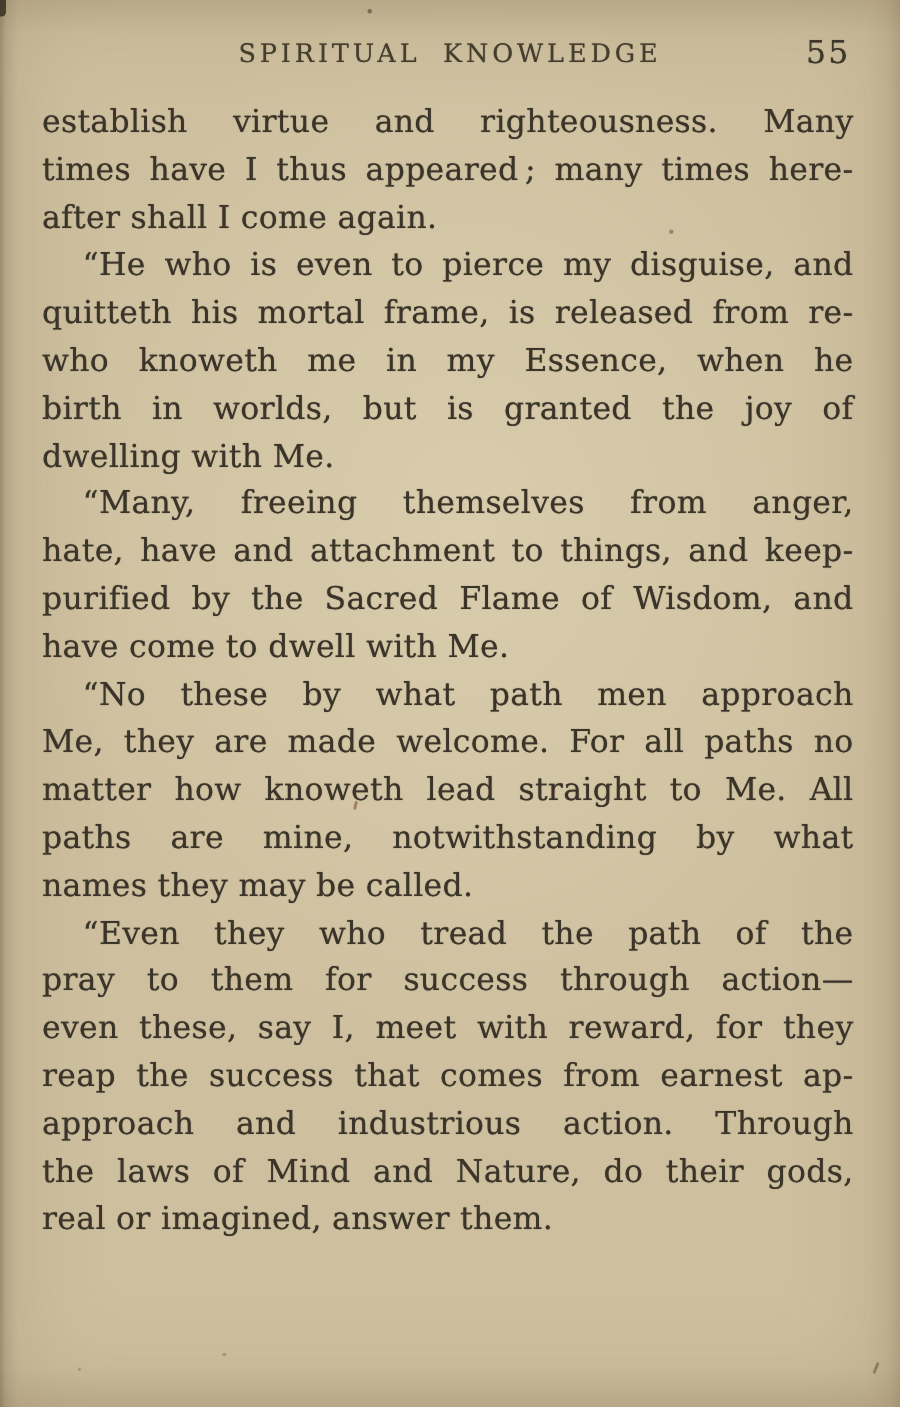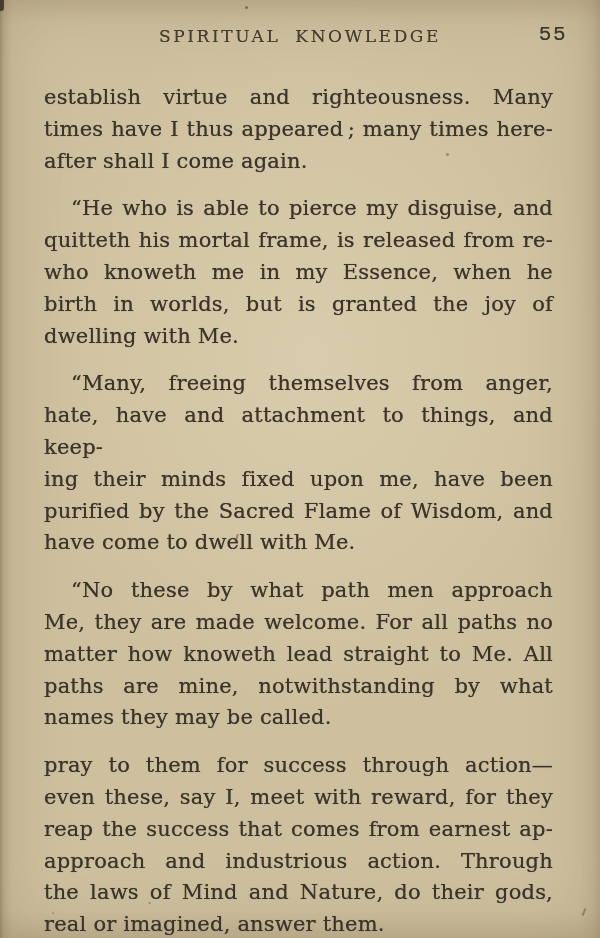--- a/index.html
+++ b/index.html
@@ -30,31 +30,30 @@
     color: #453e2e;
     text-shadow: 0 0 0.6px rgba(69,62,46,0.7);
   }
   .page-number {
     position: absolute;
     top: 23px; right: 33px;
     font-size: 21px;
     letter-spacing: 1.5px;
     color: #3e382b;
     text-shadow: 0 0 0.6px rgba(62,56,43,0.7);
-    font-family: Liberation Mono, monospace;
   }
   .body-text {
     position: absolute;
     top: 66px; left: 28px; right: 31px;
     font-size: 21px;
     line-height: 31.8px;
     letter-spacing: 0.2px;
     text-shadow: 0 0 0.7px rgba(58,52,41,0.75);
   }
-  .para { margin: 16px; }
+  .para { margin: 0; }
   .line {
     text-align: justify;
     text-align-last: justify;
     text-justify: inter-word;
   }
   .line.last { text-align-last: left; }
   .line.indent { text-indent: 27px; }
   .speck { position: absolute; pointer-events: none; }
   .speck-corner { top: -2px; left: -1px; width: 5px; height: 13px; background: rgba(42,34,22,0.75); border-radius: 0 0 3px 0; }
   .speck-top { top: 6px; left: 245px; width: 3px; height: 3px; background: rgba(70,58,38,0.55); border-radius: 50%; }
@@ -70,41 +69,41 @@
 <div class="page">
   <div class="running-head">SPIRITUAL KNOWLEDGE</div>
   <div class="page-number">55</div>
   <div class="body-text" id="body-text">
       <div class="para">
         <div class="line">establish virtue and righteousness.  Many</div>
         <div class="line">times have I thus appeared ; many times here-</div>
         <div class="line last">after shall I come again.</div>
       </div>
       <div class="para">
-        <div class="line indent">“He who is able to pierce my disguise, and</div>
+        <div class="line indent">“He who is even to pierce my disguise, and</div>
         <div class="line">quitteth his mortal frame, is released from re-</div>
         <div class="line">who knoweth me in my Essence, when he</div>
         <div class="line">birth in worlds, but is granted the joy of</div>
         <div class="line last">dwelling with Me.</div>
       </div>
       <div class="para">
         <div class="line indent">“Many, freeing themselves from anger,</div>
         <div class="line">hate, have and attachment to things, and keep-</div>
-        <div class="line">ing their minds fixed upon me, have been</div>
         <div class="line">purified by the Sacred Flame of Wisdom, and</div>
         <div class="line last">have come to dwell with Me.</div>
       </div>
       <div class="para">
         <div class="line indent">“No these by what path men approach</div>
         <div class="line">Me, they are made welcome.  For all paths no</div>
         <div class="line">matter how knoweth lead straight to Me.  All</div>
         <div class="line">paths are mine, notwithstanding by what</div>
         <div class="line last">names they may be called.</div>
       </div>
       <div class="para">
+        <div class="line indent">“Even they who tread the path of the</div>
         <div class="line">pray to them for success through action—</div>
         <div class="line">even these, say I, meet with reward, for they</div>
         <div class="line">reap the success that comes from earnest ap-</div>
         <div class="line">approach and industrious action.  Through</div>
         <div class="line">the laws of Mind and Nature, do their gods,</div>
         <div class="line last">real or imagined, answer them.</div>
       </div>
     </div>
 
   <div class="speck speck-corner"></div>

